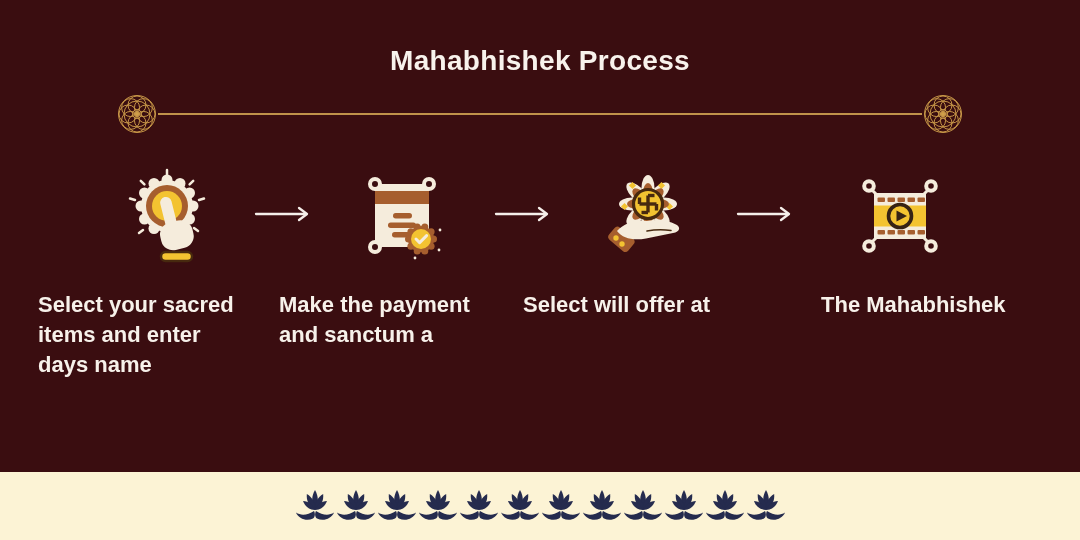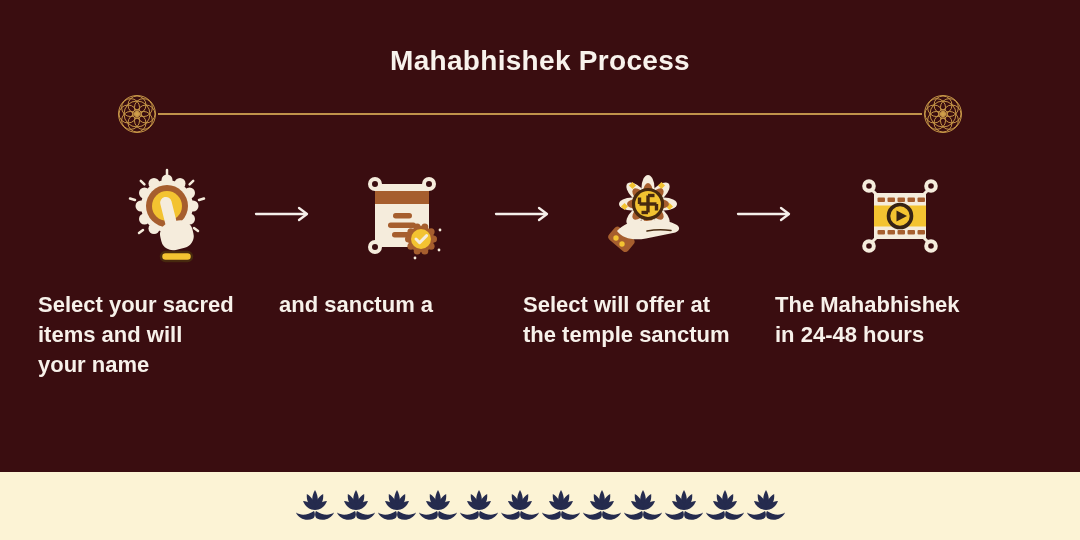--- a/index.html
+++ b/index.html
@@ -26,21 +26,21 @@
   .arrow{position:absolute;top:38px;width:58px;height:16px;}
   .arrow-1{left:254px;} .arrow-2{left:494px;} .arrow-3{left:736px;}
   .labels-row{position:absolute;top:290px;left:0;width:1080px;}
   .step-label{
     position:absolute;text-align:left;color:#F7F1EA;
     font-size:22px;font-weight:700;line-height:30px;
   }
   .label-1{left:38px;width:250px;}
   .label-2{left:279px;width:250px;}
   .label-3{left:523px;width:250px;}
-  .label-4{left:775px;width:250px;}
+  .label-4{left:821px;width:250px;}
   .footer{
     position:absolute;left:0;top:472px;width:1080px;height:68px;
     background:#FCF3D5;display:flex;align-items:center;justify-content:center;
   }
   .lotus-row{display:flex;gap:1px;}
   .lotus{width:40px;height:35px;}
 </style>
 </head>
 <body>
 
@@ -255,33 +255,32 @@
           <circle cx="17" cy="78" r="4.8"></circle>
             <circle cx="79" cy="78" r="4.8"></circle>
         </g>
       </svg>
     </div>
   </div>
 
   <div class="labels-row">
     <div class="step-label label-1">
       <div>Select your sacred</div>
-      <div>items and will</div>
-      <div>your name</div>
+      <div>items and enter</div>
+      <div>days name</div>
     </div>
     <div class="step-label label-2">
+      <div>Make the payment</div>
       <div>and sanctum a</div>
     </div>
     <div class="step-label label-3">
       <div>Select will offer at</div>
-      <div>the temple sanctum</div>
     </div>
     <div class="step-label label-4">
       <div>The Mahabhishek</div>
-      <div>in 24-48 hours</div>
     </div>
   </div>
 
   <div class="footer">
     <div class="lotus-row">
       <svg class="lotus" viewBox="0 0 40 35">
           <use href="#lotus-g"></use>
         </svg>
       <svg class="lotus" viewBox="0 0 40 35">
           <use href="#lotus-g"></use>

